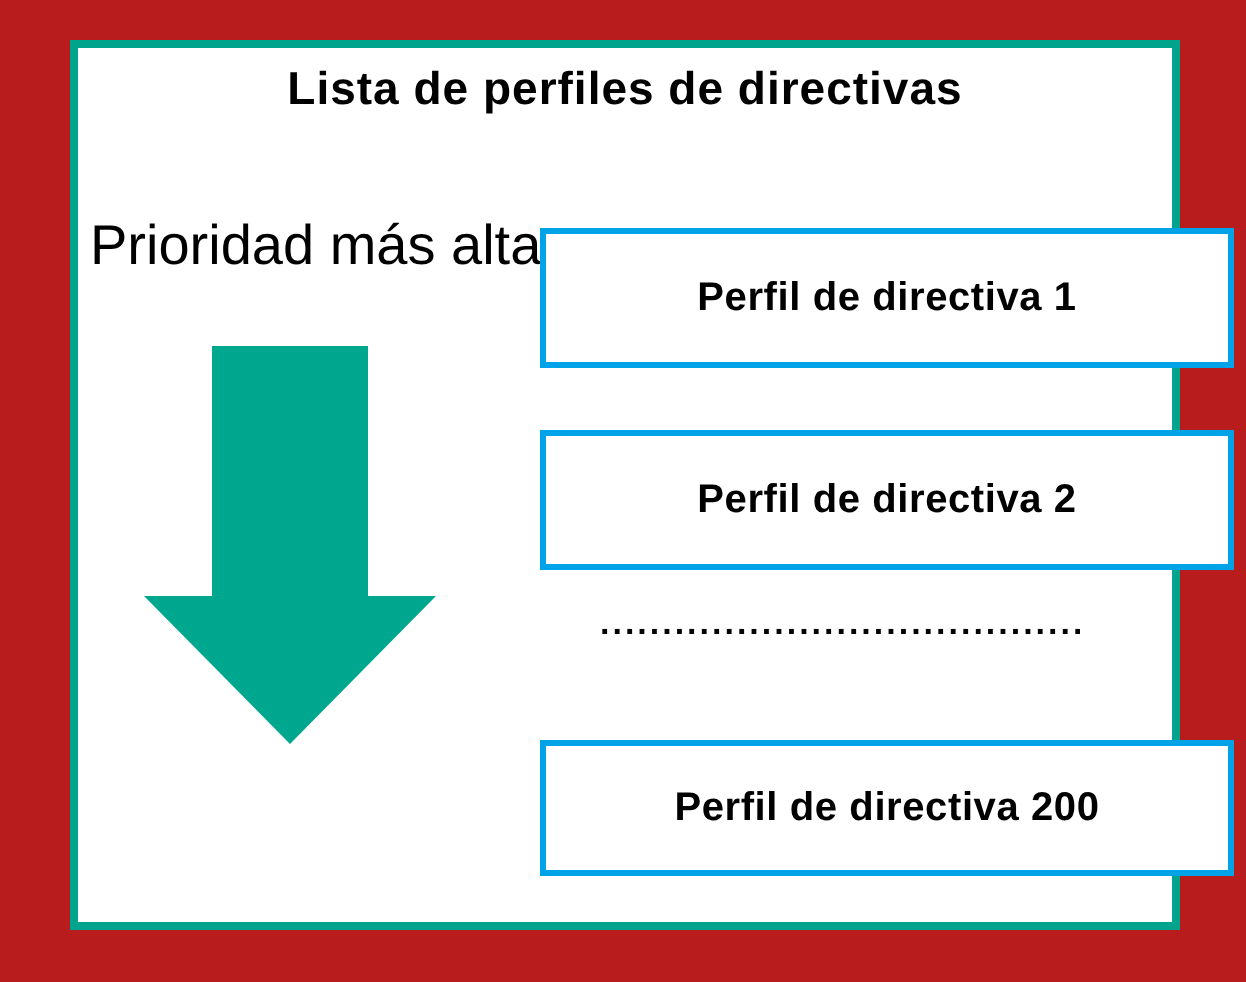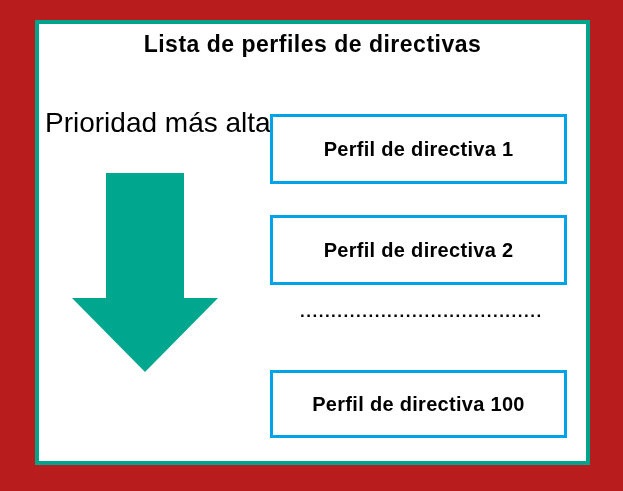--- a/index.html
+++ b/index.html
@@ -47,21 +47,21 @@
   .arrow-wrap {
     position: absolute;
     left: 72px;
     top: 173px;
     width: 146px;
     height: 199px;
   }
   .profile-box {
     position: absolute;
     left: 270px;
-    width: 297px;
+    width: 347px;
     box-sizing: border-box;
     border: 3px solid #00A3E8;
     background: #ffffff;
     display: flex;
     align-items: center;
     justify-content: center;
     font-size: 20px;
     font-weight: bold;
     letter-spacing: 0.3px;
   }
@@ -103,16 +103,16 @@
     <span>Perfil de directiva 1</span>
   </div>
 
   <div class="profile-box box-2">
     <span>Perfil de directiva 2</span>
   </div>
 
   <div class="dots">..........................................</div>
 
   <div class="profile-box box-3">
-    <span>Perfil de directiva 100</span>
+    <span>Perfil de directiva 200</span>
   </div>
 
 </div>
 
 </body></html>

